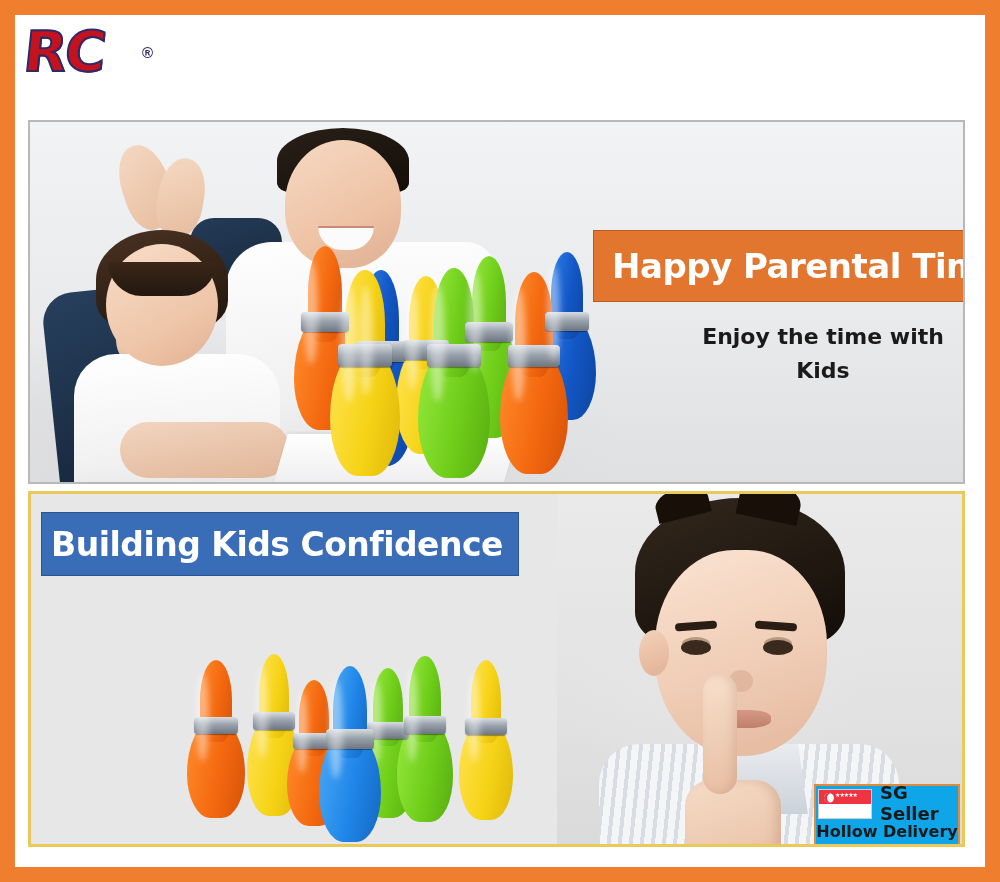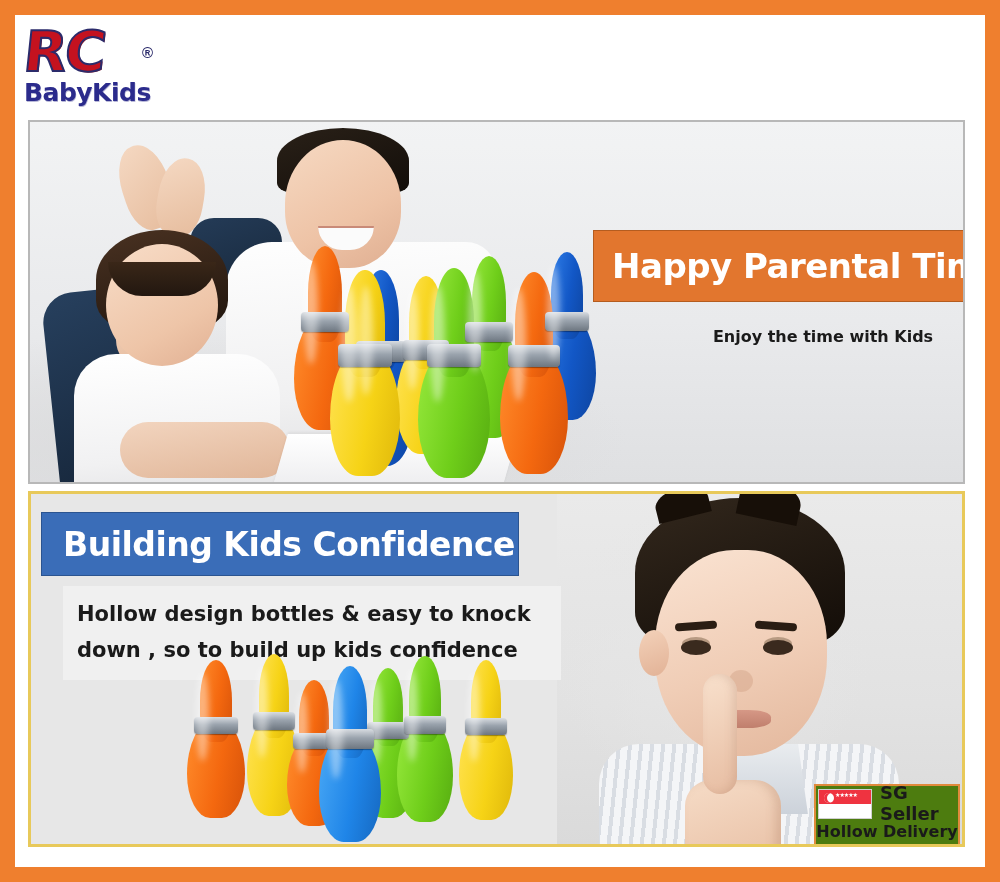--- a/index.html
+++ b/index.html
@@ -330,39 +330,39 @@
     font-size: 34px;
     letter-spacing: -0.5px;
     background: #e2762e;
     border: 1px solid #b45c1f;
   }
   .banner-blue {
     left: 10px;
     top: 18px;
     width: 478px;
     height: 64px;
-    padding-left: 21px;
+    padding-left: 9px;
     font-size: 33px;
     letter-spacing: -0.5px;
     background: #3a6db8;
     border: 1px solid #2b5490;
   }
 
   
   .textblock {
     position: absolute;
     font-family: "DejaVu Sans", sans-serif;
     font-weight: bold;
     color: #1a1a1a;
   }
   .text-top {
     left: 648px;
     top: 198px;
     width: 290px;
-    font-size: 16px;
+    font-size: 22px;
     line-height: 34px;
     text-align: center;
   }
   .text-bottom {
     left: 32px;
     top: 92px;
     width: 470px;
     padding: 10px 14px 12px 14px;
     background: #f0f0f0;
     font-size: 21px;
@@ -370,21 +370,21 @@
   }
 
   
   .sg-badge {
     position: absolute;
     left: 783px;
     top: 290px;
     width: 146px;
     height: 62px;
     box-sizing: border-box;
-    background: #4d7c0f;
+    background: #0ea5e9;
     border: 2px solid #e08a3c;
     display: flex;
     flex-direction: column;
   }
   .sg-row {
     display: flex;
     align-items: center;
     height: 34px;
   }
   .sg-flag {
@@ -434,21 +434,20 @@
 
 <div id="page">
 
   <div class="outer-frame"></div>
 
   <div class="logo-wrap">
     <div style="position:relative;">
       <span class="logo-rc">RC</span>
       <span class="logo-reg">®</span>
     </div>
-    <div class="logo-baby">BabyKids</div>
   </div>
 
   <div class="panel panel-top">
 
     <div class="photo scene-family">
       <div class="sk foot foot-a"></div>
       <div class="sk foot foot-b"></div>
       <div class="sk leg-denim"></div>
       <div class="sk dad-denim"></div>
       <div class="sk dad-body"></div>
@@ -539,24 +538,20 @@
         <div class="sk boy-mouth"></div>
         <div class="sk boy-fist"></div>
         <div class="sk boy-thumb"></div>
       </div>
     </div>
 
     <div class="banner banner-blue">
       <span>Building Kids Confidence</span>
     </div>
 
-    <div class="textblock text-bottom">
-      <div>Hollow design bottles &amp; easy to knock</div>
-      <div>down , so to build up kids confidence</div>
-    </div>
 
     <div style="position:absolute; left:150px; bottom:12px; width:330px; height:190px;">
       <div class="pin c-orange" style="left:6px; bottom:14px; width:58px; height:158px;">
         <div class="body"></div>
           <div class="neck"></div>
           <div class="band"></div>
           <div class="gloss"></div>
       </div>
       <div class="pin c-yellow" style="left:66px; bottom:16px; width:54px; height:162px;">
         <div class="body"></div>

